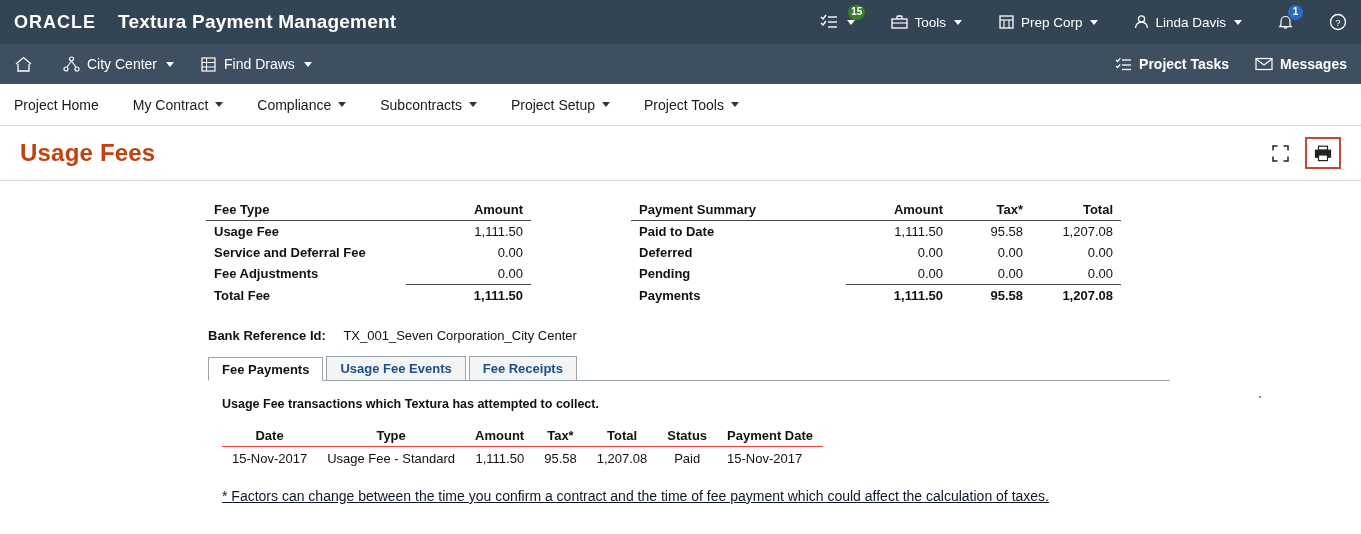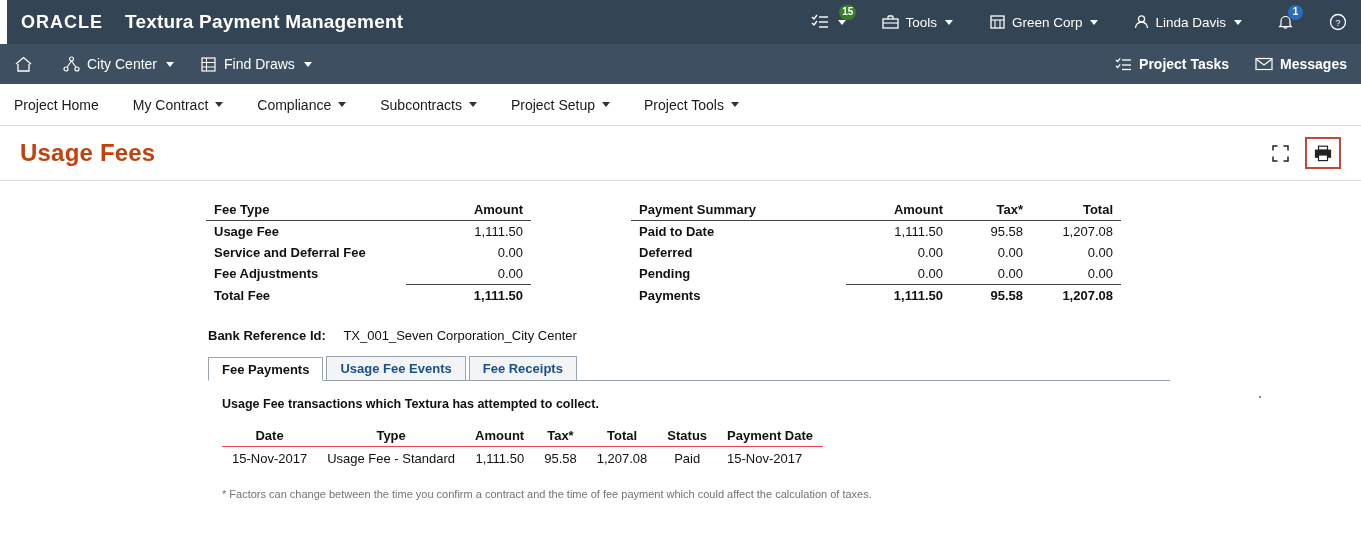--- a/index.html
+++ b/index.html
@@ -13,21 +13,20 @@
 
   
   .topbar {
     height: 44px;
     background: #334454;
     color: #ffffff;
     display: flex;
     align-items: center;
     padding: 0 14px;
     position: relative;
-    margin-left: 7px;
   }
   .oracle-logo {
     font-size: 18px;
     font-weight: bold;
     letter-spacing: 1px;
     font-family: "Liberation Sans", sans-serif;
   }
   .app-title {
     font-size: 19px;
     font-weight: bold;
@@ -258,22 +257,23 @@
   table.payments td {
     padding: 4px 10px;
     white-space: nowrap;
     text-align: right;
   }
   table.payments td.c { text-align: center; }
   table.payments td.l { text-align: left; }
 
   .footnote {
     margin: 18px 0 0 222px;
-    font-size: 11px;
-    color: #737373;
+    font-size: 14px;
+    color: #0f172a;
+    text-decoration: underline;
   }
   .dot-marker {
     position: absolute;
     left: 1259px; top: 215px;
     width: 2px; height: 2px;
     background: #888;
   }
 </style>
 </head>
 <body>
@@ -312,21 +312,21 @@
 
     <div class="tb-item">
       <span>
         <svg class="icon-svg" width="17" height="16" viewBox="0 0 17 16">
           <rect x="2" y="2" width="13" height="12" stroke="#fff" stroke-width="1.3" fill="none"></rect>
           <line x1="2" y1="6" x2="15" y2="6" stroke="#fff" stroke-width="1.1"></line>
           <line x1="6" y1="6" x2="6" y2="14" stroke="#fff" stroke-width="1.1"></line>
           <line x1="11" y1="6" x2="11" y2="14" stroke="#fff" stroke-width="1.1"></line>
         </svg>
       </span>
-      <span>Green Corp</span>
+      <span>Prep Corp</span>
       <span class="caret"></span>
     </div>
 
     <div class="tb-item">
       <span>
         <svg class="icon-svg" width="15" height="16" viewBox="0 0 15 16">
           <circle cx="7.5" cy="5" r="3.1" stroke="#fff" stroke-width="1.3" fill="none"></circle>
           <path d="M1.5 14 a6 6 0 0 1 12 0" stroke="#fff" stroke-width="1.3" fill="none"></path>
         </svg>
       </span>

